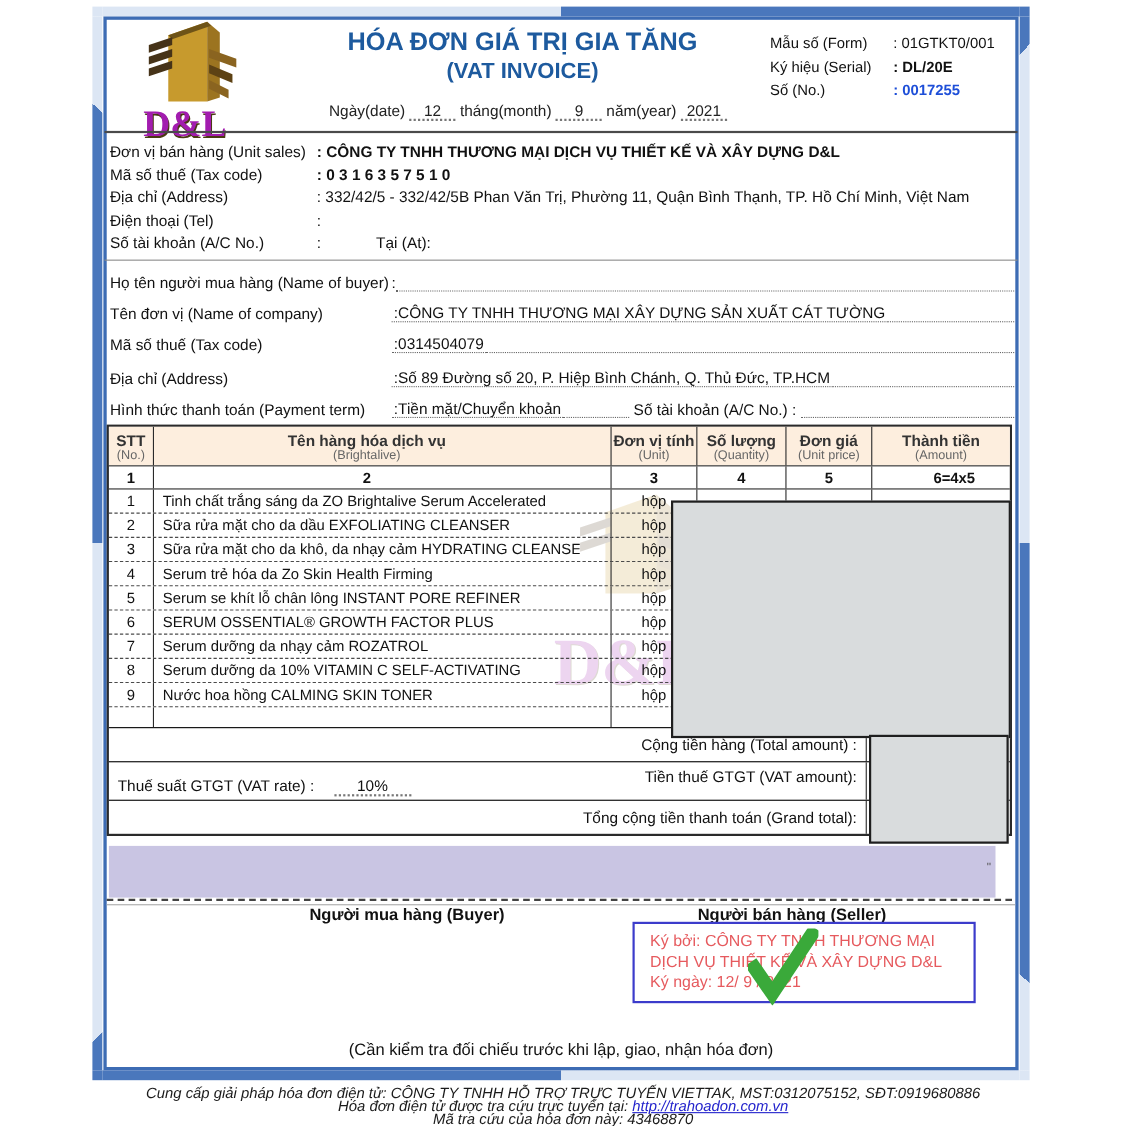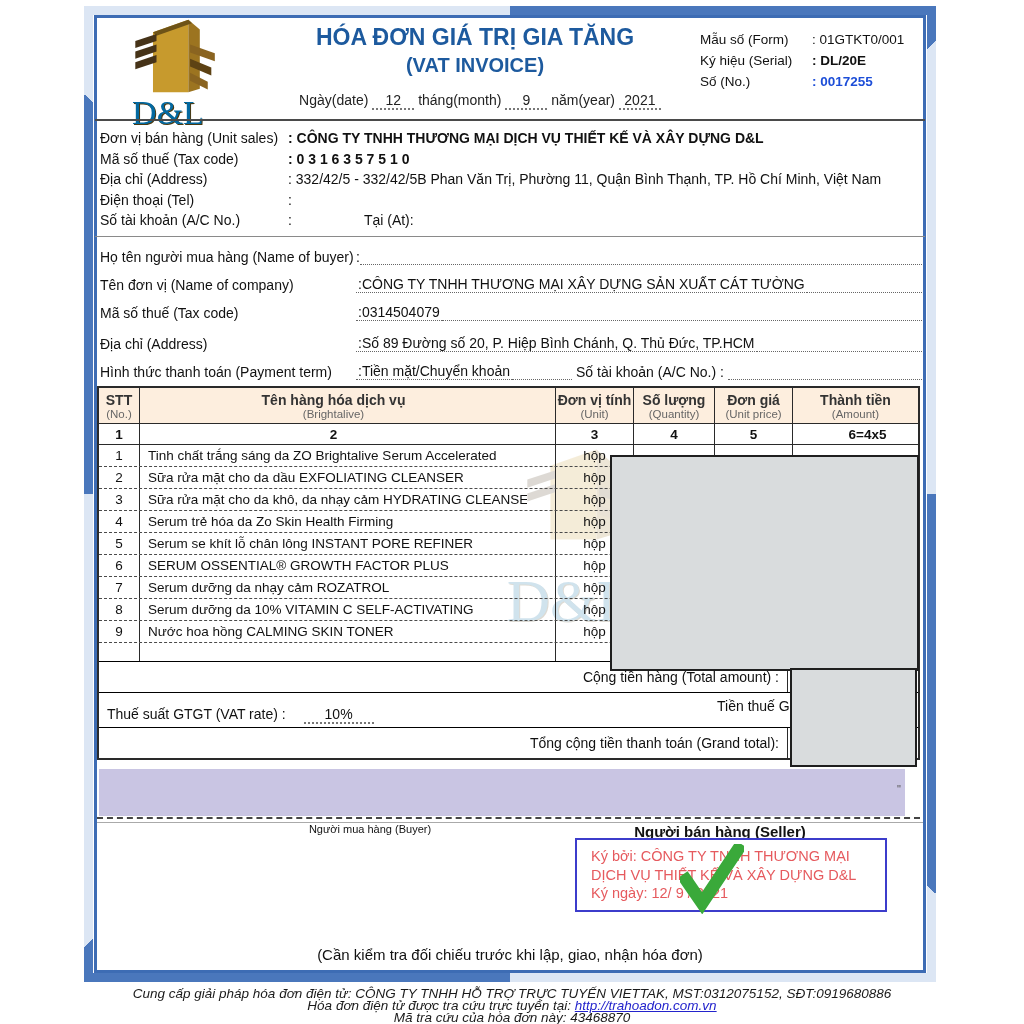--- a/index.html
+++ b/index.html
@@ -7,38 +7,38 @@
        font-family:"Liberation Sans","DejaVu Sans",sans-serif;color:#111;}
   .abs{position:absolute;}
   
   .frame{left:84px;top:6px;width:852px;height:976px;box-sizing:border-box;
          border:9px solid;border-image:repeating-conic-gradient(#4a77bc 0% 12%, #dce6f4 12% 25%) 9;
          pointer-events:none;}
   .frame-inner{left:94px;top:15px;width:832px;height:958px;box-sizing:border-box;
          border:3px solid #3d6cb4;pointer-events:none;}
   
   .logo{left:104px;top:18px;width:128px;height:102px;text-align:center;}
-  .logo-txt{font-family:"Liberation Serif","DejaVu Serif",serif;font-weight:normal;font-size:34px;
-            color:#0369a1;text-shadow:1px 1px 0 #4a3a12;line-height:0.9;}
+  .logo-txt{font-family:"Liberation Serif","DejaVu Serif",serif;font-weight:bold;font-size:34px;
+            color:#a21caf;text-shadow:1px 1px 0 #4a3a12;line-height:0.9;}
   .title{left:250px;top:24px;width:450px;text-align:center;color:#1d5a9e;font-weight:bold;font-size:23px;}
   .subtitle{left:250px;top:54px;width:450px;text-align:center;color:#1d5a9e;font-weight:bold;font-size:20px;}
   .dateline{left:250px;top:92px;width:460px;text-align:center;font-size:14px;color:#222;}
   .dateline .dval{display:inline-block;min-width:34px;border-bottom:2px dotted #777;text-align:center;padding:0 4px;}
   .meta{left:700px;top:32px;width:228px;font-size:13.5px;}
   .meta-row{display:flex;margin-bottom:6px;}
   .meta-row .ml{width:112px;}
   .bold{font-weight:bold;}
   .red{color:#1d4ed8;font-weight:bold;}
   .hr1{left:95px;top:119px;width:830px;height:0;border-top:2px solid #4a4a4a;}
   .hr2{left:95px;top:236px;width:830px;height:0;border-top:1px solid #8a8a8a;}
   
   .seller{left:100px;top:130px;width:822px;font-size:14px;}
   .s-row{display:flex;height:20.5px;align-items:flex-start;}
   .s-row .lbl{width:188px;flex:none;}
-  .tai{margin-left:72px;}
+  .tai{margin-left:50px;}
   
   .buyer{left:100px;top:246px;width:822px;font-size:14px;}
   .b-row{display:flex;align-items:flex-end;margin-bottom:9px;height:19px;}
   .b-row .lbl{width:256px;flex:none;}
   .dotfill{flex:1;border-bottom:1.5px dotted #666;min-height:17px;}
   .dotval{border-bottom:1.5px dotted #666;padding:0 2px;}
   
   .tbl{left:97px;top:386px;width:823px;box-sizing:border-box;border:2px solid #2a2a2a;font-size:13.5px;background:transparent;}
   .tr{display:flex;box-sizing:border-box;}
   .tr>div{box-sizing:border-box;border-left:1px solid #2a2a2a;}
@@ -57,37 +57,37 @@
   .numrow>div{line-height:22px;}
   .irow{height:22px;border-bottom:1.5px dashed #4a4a4a;}
   .irow>div{line-height:21px;}
   .iname{padding-left:8px;white-space:nowrap;overflow:hidden;}
   .iunit{text-align:center;}
   .fillrow{height:18px;}
   .totrow{border-top:1px solid #000000;display:flex;}
   .tot-label{flex:1;text-align:right;padding-right:8px;font-size:14px;}
   .tot-amt{width:130px;flex:none;border-left:1px solid #2a2a2a;}
   .t1{height:30px;}.t1 .tot-label{line-height:30px;}
-  .t2{height:34px;position:relative;flex-direction:column;}.t2 .tot-label{line-height:26px;}
+  .t2{height:34px;position:relative;}.t2 .tot-label{line-height:26px;}
   .t3{height:30px;}.t3 .tot-label{line-height:30px;}
   .vatrate{position:absolute;left:8px;bottom:3px;font-size:14px;}
   .vatrate .pct{display:inline-block;min-width:70px;border-bottom:2px dotted #777;text-align:center;margin-left:14px;}
   
   .wm{left:470px;top:440px;width:200px;height:220px;opacity:0.18;text-align:center;z-index:0;}
   .wm .logo-txt{font-size:60px;}
   
   .gray1{left:610px;top:455px;width:305px;height:212px;background:#d9dcdd;border:2px solid #1f1f1f;z-index:5;}
   .gray2{left:790px;top:668px;width:123px;height:95px;background:#d9dcdd;border:2px solid #1f1f1f;z-index:5;}
   
   .lav{left:99px;top:769px;width:806px;height:47px;background:#c9c5e3;z-index:4;}
   .lav .mark{position:absolute;right:4px;top:14px;font-size:11px;color:#555;}
   .dash1{left:97px;top:817px;width:823px;border-top:2px dashed #444;}
   .dash2{left:97px;top:822px;width:826px;border-top:1px solid #aaa;}
   
-  .h-buyer{left:170px;top:823px;width:400px;text-align:center;font-weight:normal;font-size:11px;}
+  .h-buyer{left:170px;top:823px;width:400px;text-align:center;font-weight:bold;font-size:15px;}
   .h-seller{left:555px;top:823px;width:330px;text-align:center;font-weight:bold;font-size:15px;}
   .sigbox{left:575px;top:838px;width:312px;height:74px;box-sizing:border-box;border:2px solid #3c3ccb;
           padding:7px 0 0 14px;font-size:14.5px;color:#e65a5e;line-height:18.5px;z-index:6;}
   .check{position:absolute;left:103px;top:4px;width:64px;height:70px;z-index:7;}
   .note{left:97px;top:946px;width:826px;text-align:center;font-size:15px;}
   
   .footer{left:0;top:988px;width:1024px;text-align:center;font-style:italic;font-size:13.5px;color:#1a1a1a;line-height:12px;}
   .footer .lnk{color:#2323cc;text-decoration:underline;}
 </style>
 </head>

